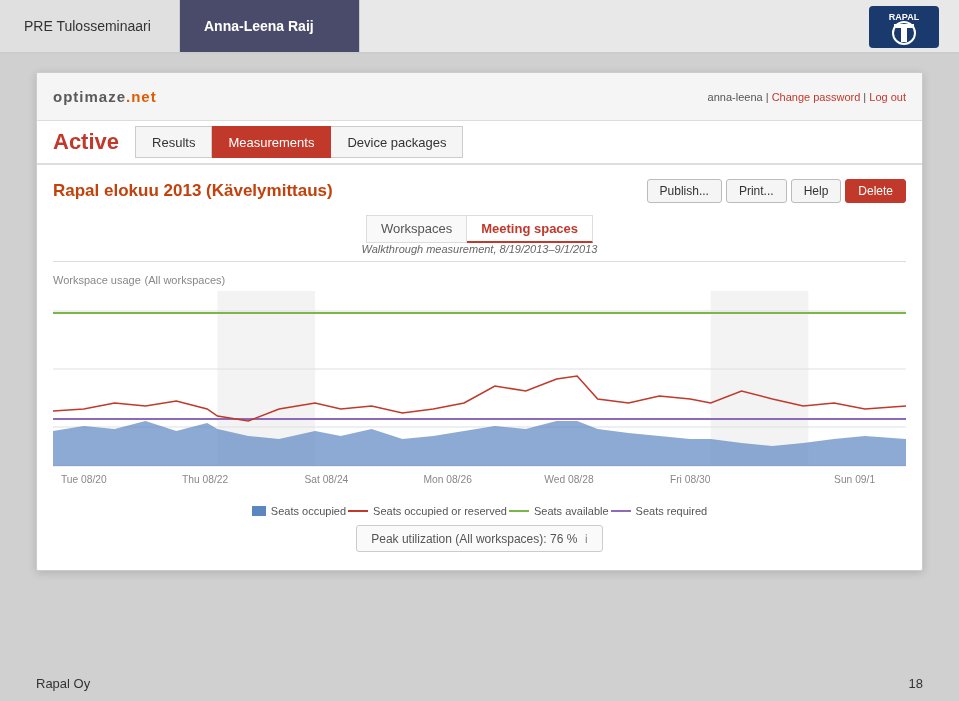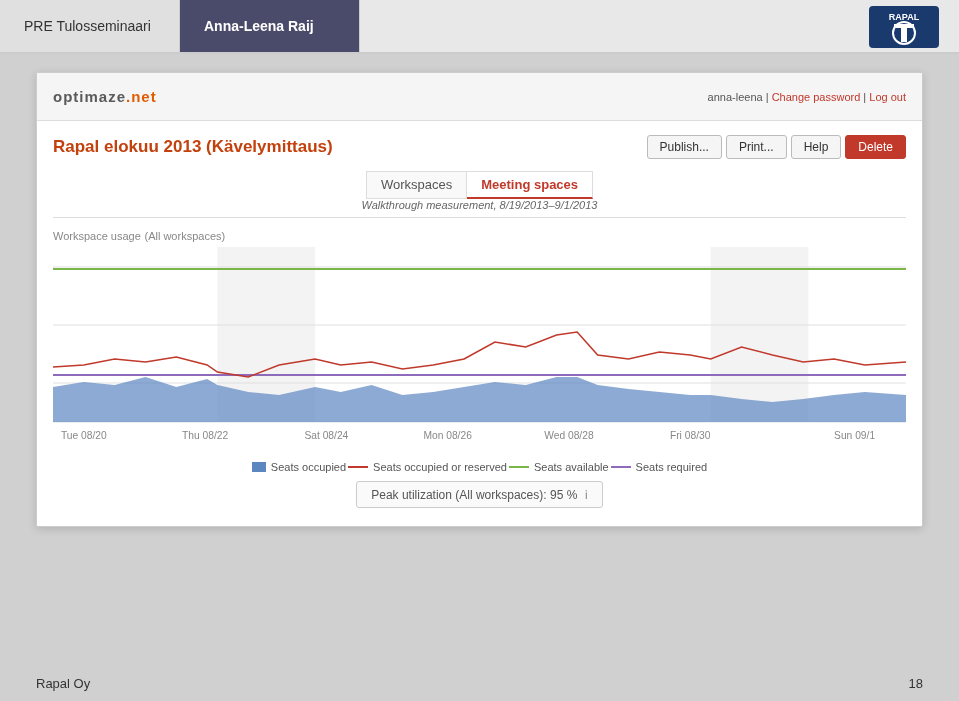--- a/index.html
+++ b/index.html
@@ -296,20 +296,32 @@
 
   <div class="opt-header">
     <div class="opt-logo">
       <span style="color:#5a5a5a;">optimaze</span><span style="color:#e05c00;">.net</span>
     </div>
     <div class="opt-user-links">
       <span>anna-leena | </span><a>Change password</a><span> | </span><a>Log out</a>
     </div>
   </div>
 
+  <div class="nav-bar">
+    <div class="nav-active-label">Active</div>
+    <div class="nav-tab">
+      <span>Results</span>
+    </div>
+    <div class="nav-tab selected">
+      <span>Measurements</span>
+    </div>
+    <div class="nav-tab">
+      <span>Device packages</span>
+    </div>
+  </div>
 
   <div class="content-area">
 
     <div class="report-title-row">
       <div class="report-title">Rapal elokuu 2013 (Kävelymittaus)</div>
       <div class="report-actions">
         <button class="action-btn">Publish...</button>
         <button class="action-btn">Print...</button>
         <button class="action-btn">Help</button>
         <button class="action-btn danger">Delete</button>
@@ -383,21 +395,21 @@
           <span>Seats available</span>
         </div>
         <div class="legend-item">
           <span class="legend-line" style="background:#8e6aba;"></span>
           <span>Seats required</span>
         </div>
       </div>
 
       <div class="peak-util">
         <span class="peak-badge">
-          <span>Peak utilization (All workspaces): 95 %</span>
+          <span>Peak utilization (All workspaces): 76 %</span>
           <span style="color:#888;margin-left:4px;cursor:pointer;">ℹ</span>
         </span>
       </div>
     </div>
   </div>
 </div>
 
 <div class="footer">
   <span>Rapal Oy</span>
   <span>18</span>

